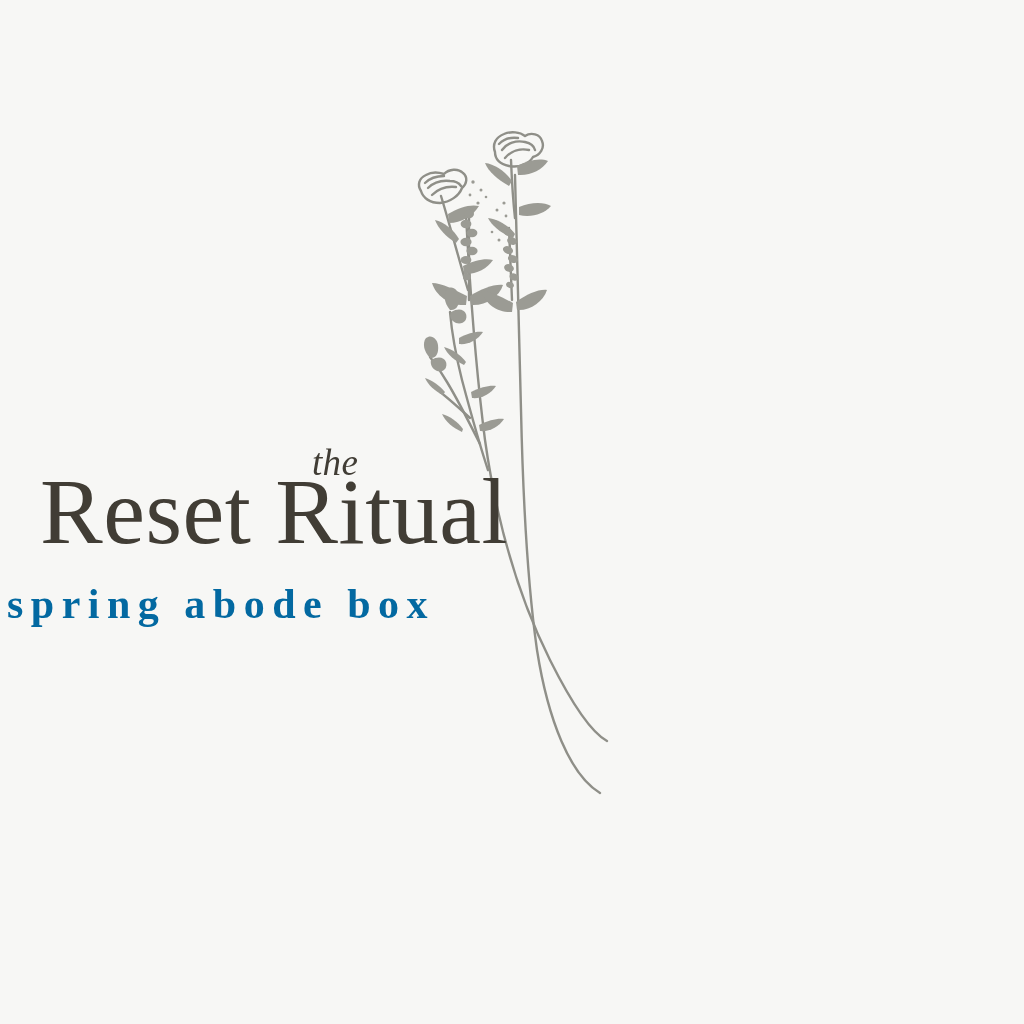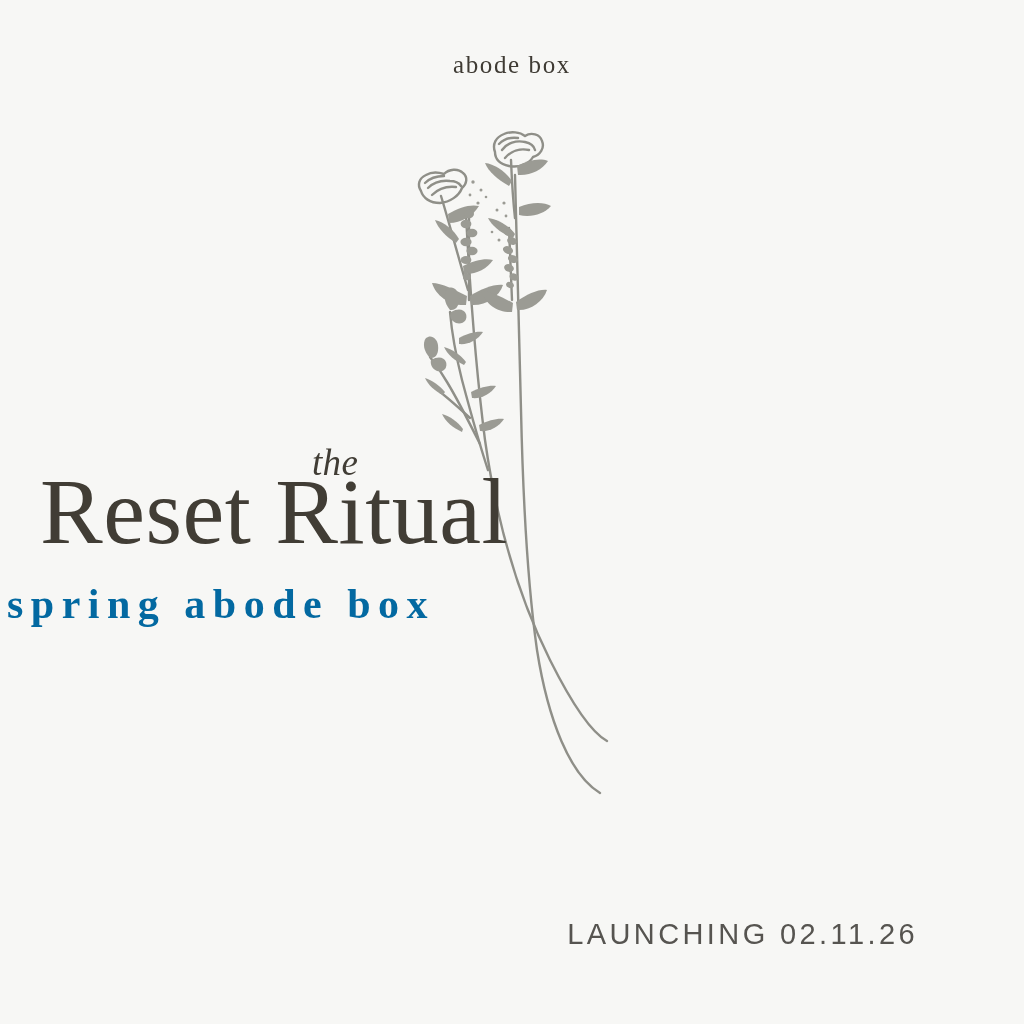--- a/index.html
+++ b/index.html
@@ -110,23 +110,20 @@
     color: #565450;
     line-height: 1;
     white-space: nowrap;
   }
 </style>
 </head>
 <body>
 
 <div id="poster">
 
-  <div id="brand-header">
-    <div class="brand-text">abode box</div>
-  </div>
 
   <svg id="botanical-illustration" viewBox="0 0 1024 1024" xmlns="http://www.w3.org/2000/svg">
 
     <g fill="none" stroke="#8f8f88" stroke-width="2.4" stroke-linecap="round" stroke-linejoin="round">
 
       <path d="M515,175
                C 517,250 519,330 521,410
                C 523,500 527,580 537,650
                C 548,720 570,775 600,793"></path>
 
@@ -251,17 +248,14 @@
   </svg>
 
   <div id="headline-block">
     <div class="eyebrow-row">
       <span class="eyebrow">the</span>
     </div>
     <div class="headline">Reset Ritual</div>
     <div class="subheadline">spring abode box</div>
   </div>
 
-  <div id="launch-footer">
-    <div class="launch-text">LAUNCHING 02.11.26</div>
-  </div>
 
 </div>
 
 </body></html>

